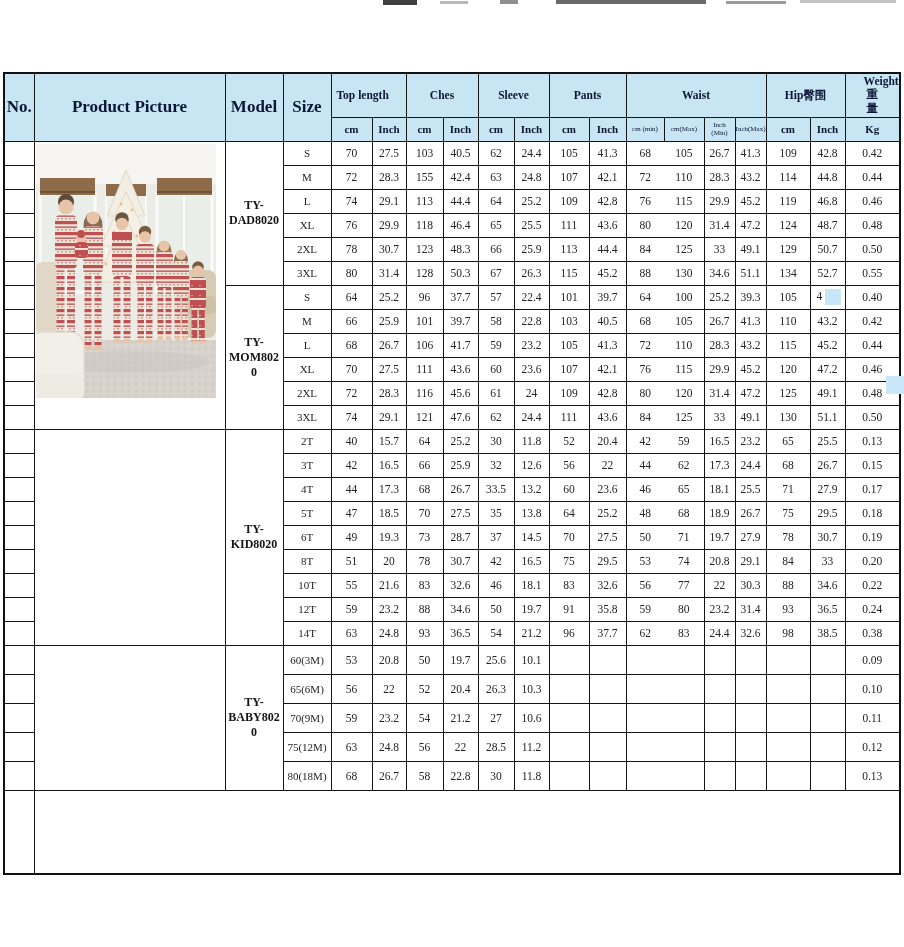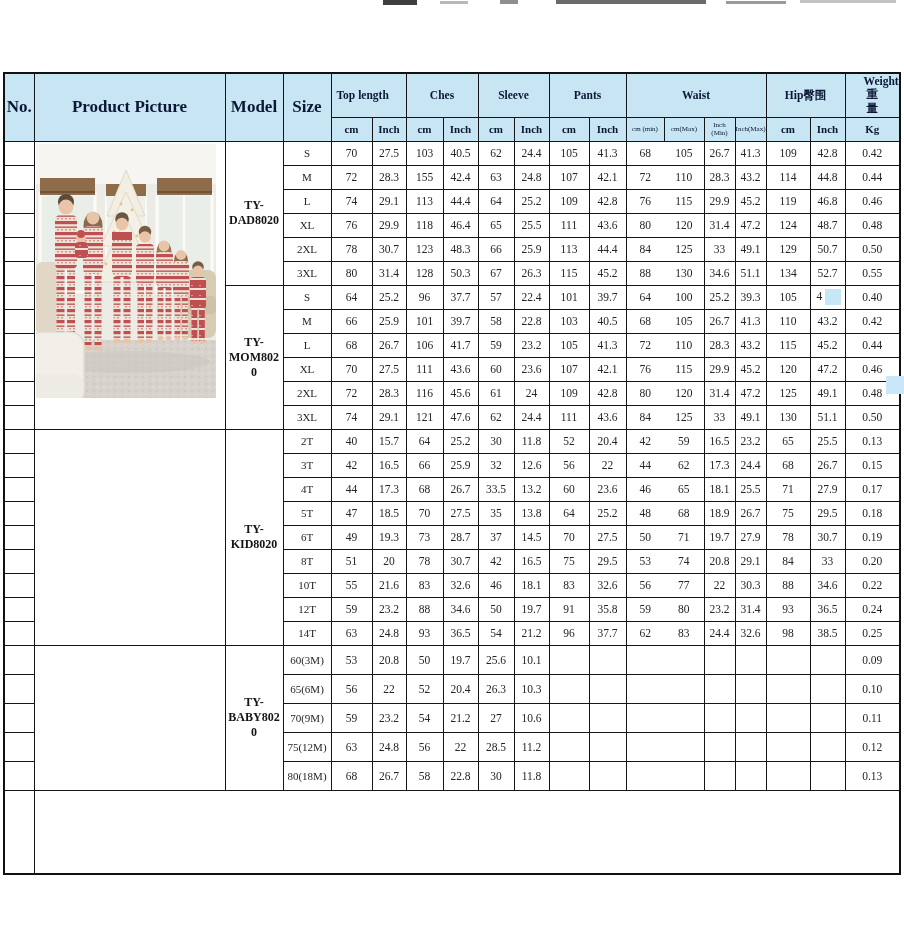--- a/index.html
+++ b/index.html
@@ -510,21 +510,21 @@
         <td class="num">54</td>
         <td class="num">21.2</td>
         <td class="num">96</td>
         <td class="num">37.7</td>
         <td class="num wmin">62</td>
         <td class="num wmax">83</td>
         <td class="num">24.4</td>
         <td class="num">32.6</td>
         <td class="num">98</td>
         <td class="num">38.5</td>
-        <td class="num">0.25</td>
+        <td class="num">0.38</td>
       </tr>
       <tr class="baby">
         <td class="no-cell"></td>
         <td class="pic-cell" rowspan="5"></td>
         <td class="model-cell" rowspan="5">TY-BABY8020</td>
         <td class="size-cell">60(3M)</td>
         <td class="num">53</td>
         <td class="num">20.8</td>
         <td class="num">50</td>
         <td class="num">19.7</td>

